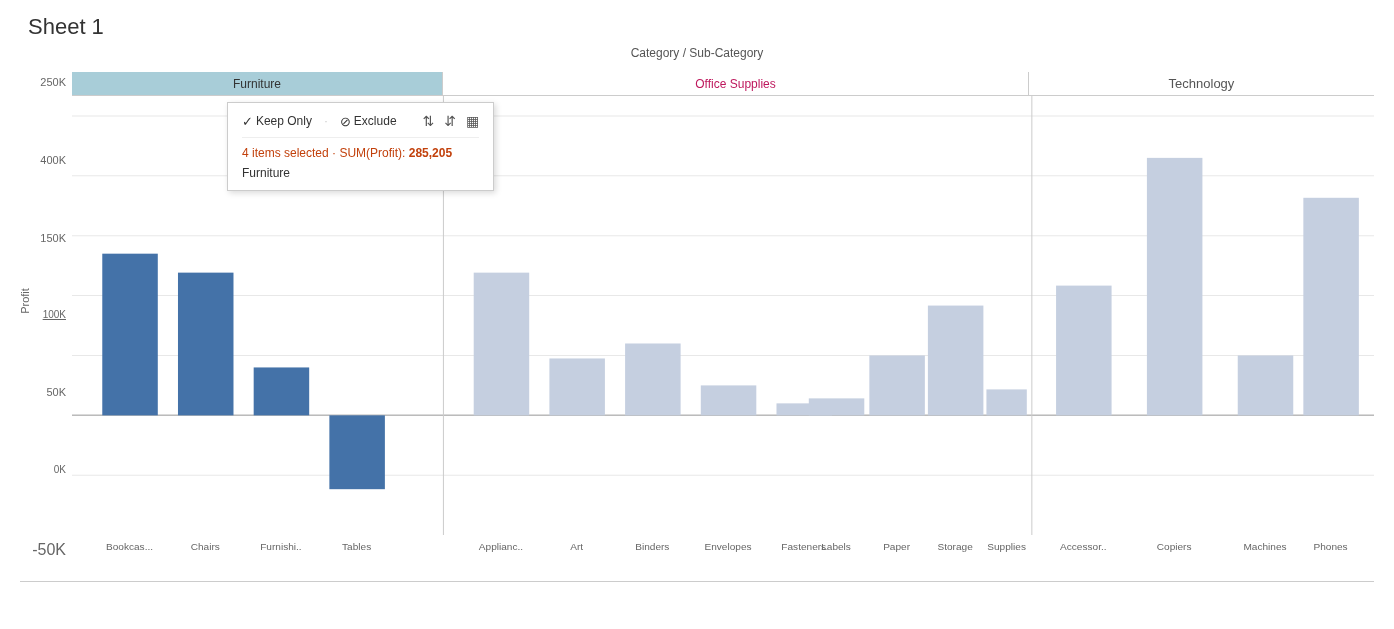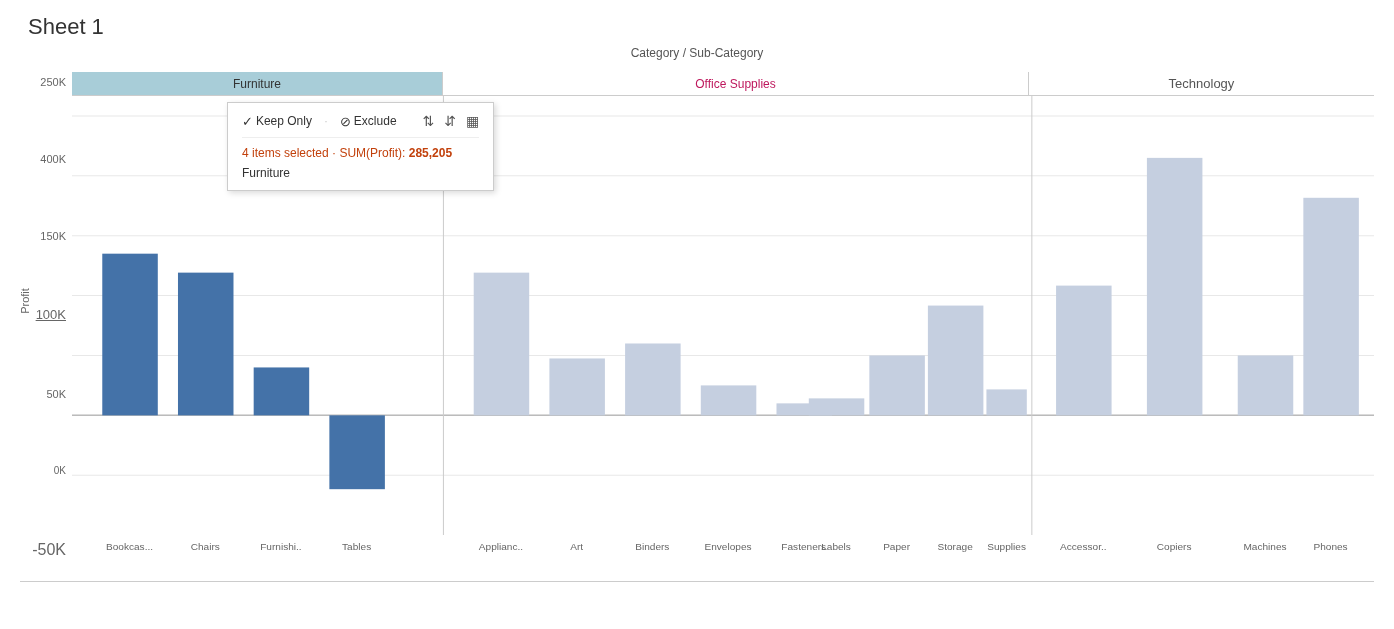--- a/index.html
+++ b/index.html
@@ -144,21 +144,21 @@
 <div class="chart-area">
   <div class="chart-title">Category / Sub-Category</div>
 
   <div class="chart-container">
 
     <div class="y-axis-wrapper">
       <div class="y-axis" style="position:absolute;top:0;right:0;height:100%;width:52px;display:flex;flex-direction:column;justify-content:space-between;padding-bottom:22px;padding-top:4px;padding-right:6px;align-items:flex-end;">
         <span style="font-size:11px;color:#666;">250K</span>
         <span style="font-size:11px;color:#666;">400K</span>
         <span style="font-size:11px;color:#666;">150K</span>
-        <span style="font-size:13px;color:#666;text-decoration:underline;">100K</span>
+        <span style="font-size:10px;color:#666;text-decoration:underline;">100K</span>
         <span style="font-size:11px;color:#666;">50K</span>
         <span style="font-size:10px;color:#666;">0K</span>
         <span style="font-size:16px;color:#666;">-50K</span>
       </div>
       <div style="position:absolute;left:-8px;top:45%;transform:translateY(-50%) rotate(-90deg);font-size:11px;color:#666;white-space:nowrap;">Profit</div>
     </div>
 
     <div class="plot-area">
 
       <div style="display:flex;height:24px;border-bottom:1px solid #ccc;position:absolute;top:0;left:0;right:0;">

